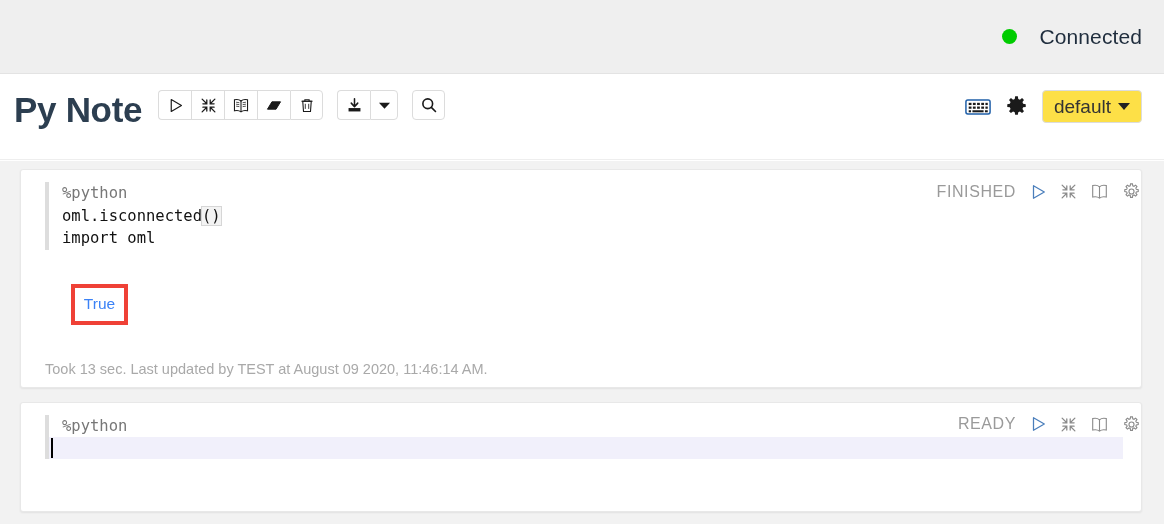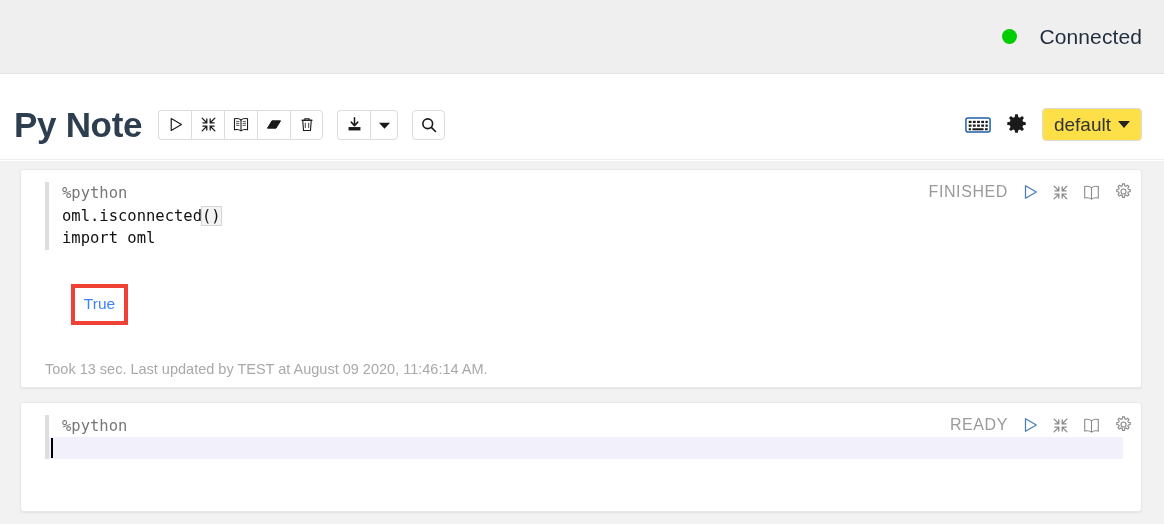--- a/index.html
+++ b/index.html
@@ -43,21 +43,21 @@
     font-size: 21px;
     color: #1f2d3d;
     letter-spacing: 0.1px;
   }
 
   
   .noteheader {
     height: 86px;
     background: #ffffff;
     display: flex;
-    align-items: center;
+    align-items: flex-start;
     padding: 16px 22px 0 14px;
     border-bottom: 1px solid #eeeeee;
     position: relative;
   }
   .note-title {
     font-size: 35px;
     font-weight: bold;
     color: #2c3e50;
     letter-spacing: -0.3px;
     margin-right: 16px;
@@ -134,23 +134,23 @@
     border: 1px solid #e8e8e8;
     border-radius: 3px;
     box-shadow: 0 1px 2px rgba(0,0,0,0.07);
     margin-bottom: 14px;
     position: relative;
     padding: 12px 18px 10px 18px;
   }
   .para-head {
     position: absolute;
     top: 12px;
-    right: 8px;
-    display: flex;
-    align-items: flex-end;
+    right: 0;
+    display: flex;
+    align-items: center;
     gap: 13px;
   }
   .para-status {
     font-size: 16px;
     color: #9a9a9a;
     letter-spacing: 0.6px;
   }
   .pico { cursor: pointer; display: flex; align-items: center; }
 
   .editor {

